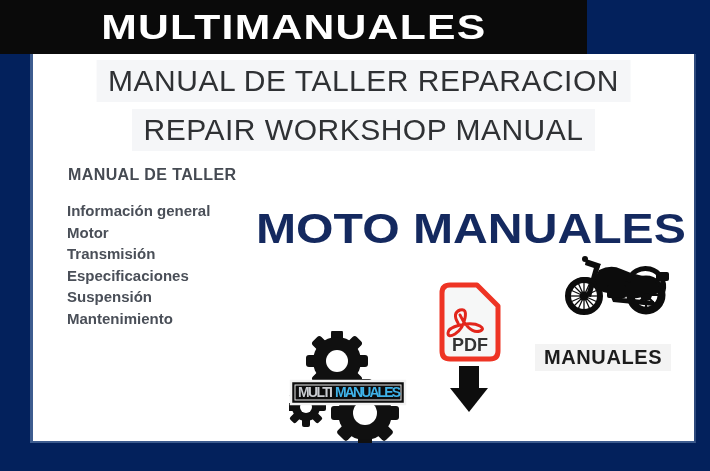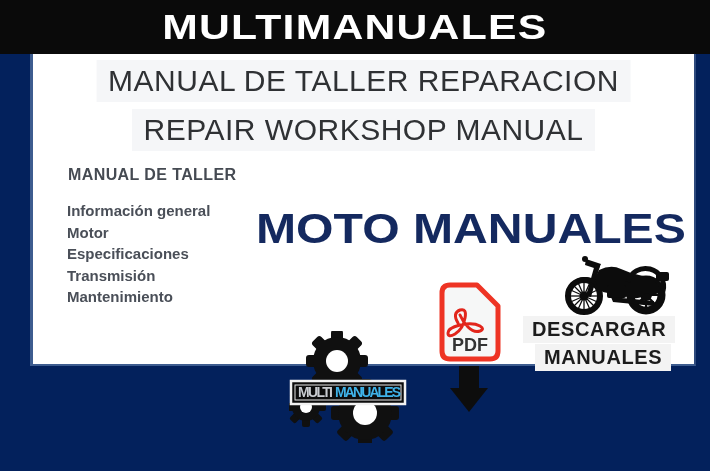--- a/index.html
+++ b/index.html
@@ -3,30 +3,30 @@
 <meta charset="utf-8">
 <style>
   html,body{margin:0;padding:0;}
   body{
     width:710px;height:471px;position:relative;overflow:hidden;
     background:#03215c;
     font-family:"Liberation Sans",sans-serif;
   }
   
   .topbar{
-    position:absolute;left:0;top:0;width:710px;height:54px;
+    position:absolute;left:0;top:0;width:587px;height:54px;
     background:#0a0a0a;display:flex;align-items:center;justify-content:center;
   }
   .brand{
     color:#ffffff;font-size:35px;font-weight:900;letter-spacing:1px;
     transform:scaleX(1.22);white-space:nowrap;
   }
   
   .panel{
-    position:absolute;left:30px;top:54px;width:666px;height:312px;
+    position:absolute;left:30px;top:54px;width:666px;height:389px;
     background:#ffffff;box-sizing:border-box;
     border-left:3px solid #3d5c8f;border-right:2px solid #2e4a7d;border-bottom:2px solid #3d5c8f;
   }
   .title-line{
     position:absolute;left:50%;transform:translateX(-50%);
     font-size:30px;color:#2f3134;background:#f5f6f8;
     padding:4px 12px;white-space:nowrap;letter-spacing:0.5px;
   }
   .title-es{top:6px;}
   .title-en{top:55px;}
@@ -67,22 +67,23 @@
 <div class="panel">
 
   <div class="title-line title-es">MANUAL DE TALLER REPARACION</div>
   <div class="title-line title-en">REPAIR WORKSHOP MANUAL</div>
 
   <div class="heading">MANUAL DE TALLER</div>
 
   <div class="list" id="contents-list">
       <div>Información general</div>
       <div>Motor</div>
+      <div>Transmisión</div>
       <div>Especificaciones</div>
-      <div>Transmisión</div>
+      <div>Suspensión</div>
       <div>Mantenimiento</div>
     </div>
 
   <div class="moto-title">MOTO MANUALES</div>
 
   <svg class="moto-svg" width="112" height="68" viewBox="0 0 112 68">
     <g fill="none" stroke="#0c0c0c">
       <circle cx="25" cy="46" r="16" stroke-width="6"></circle>
       <circle cx="87" cy="45" r="15.5" stroke-width="8"></circle>
     </g>
@@ -114,21 +115,20 @@
     <rect x="48" y="35" width="19" height="13" rx="2" fill="#0c0c0c"></rect>
     <path fill="#0c0c0c" d="M52,47 L95,51 L95,56 L54,52 Z"></path>
   </svg>
 
   <svg class="pdf-wrap" width="68" height="82" viewBox="0 0 68 82">
     <path d="M14,4 H41 L62,25 V70 Q62,78 54,78 H14 Q6,78 6,70 V12 Q6,4 14,4 Z" fill="#f6f7f7" stroke="#ee3424" stroke-width="5" stroke-linejoin="round"></path>
     <path d="M22,42 q-6,-10 2,-13 q7,-2 5,8 q-2,11 -10,16 q-7,4 -7,-1 q0,-5 12,-8 q13,-3 20,1 q5,3 0,5 q-6,2 -12,-4 q-5,-5 -8,-12" fill="none" stroke="#e2261c" stroke-width="3" stroke-linecap="round"></path>
     <text x="34" y="70" text-anchor="middle" font-size="18" font-weight="bold" fill="#333333">PDF</text>
   </svg>
 
-  <div class="dl-text dl-es">DESCARGAR</div>
   <div class="dl-text dl-en">MANUALES</div>
 
   <div class="arrow">
     <div class="arrow-shaft"></div>
     <div class="arrow-head"></div>
   </div>
 
   <svg class="gears" width="120" height="112" viewBox="0 0 120 112">
 
     <g transform="translate(48,30)">

